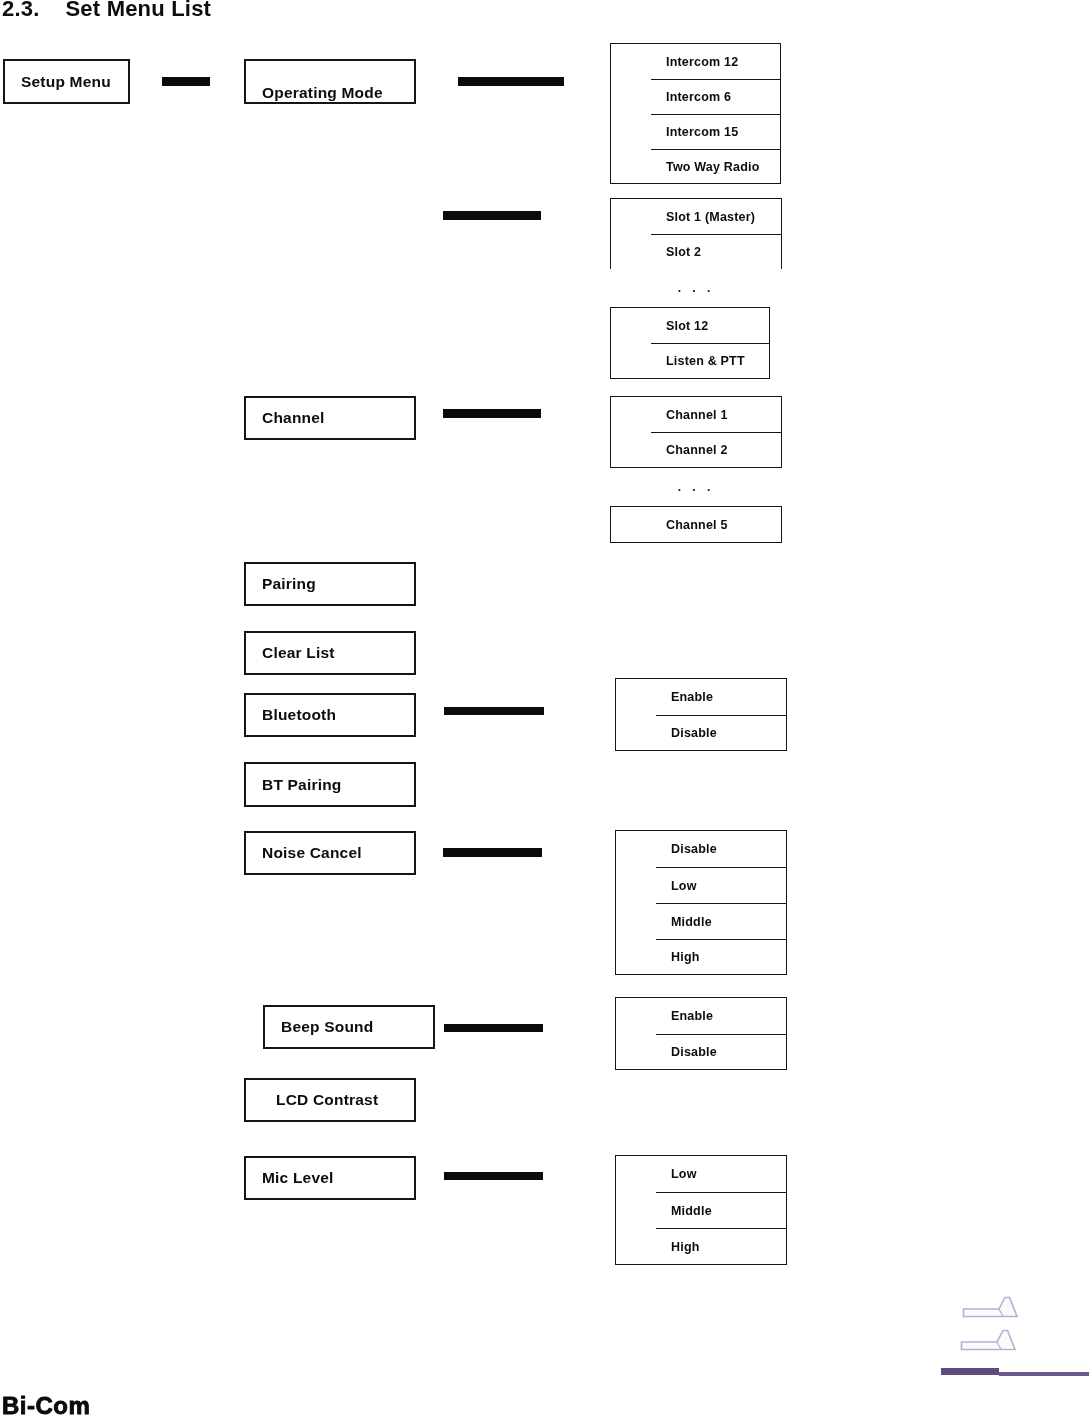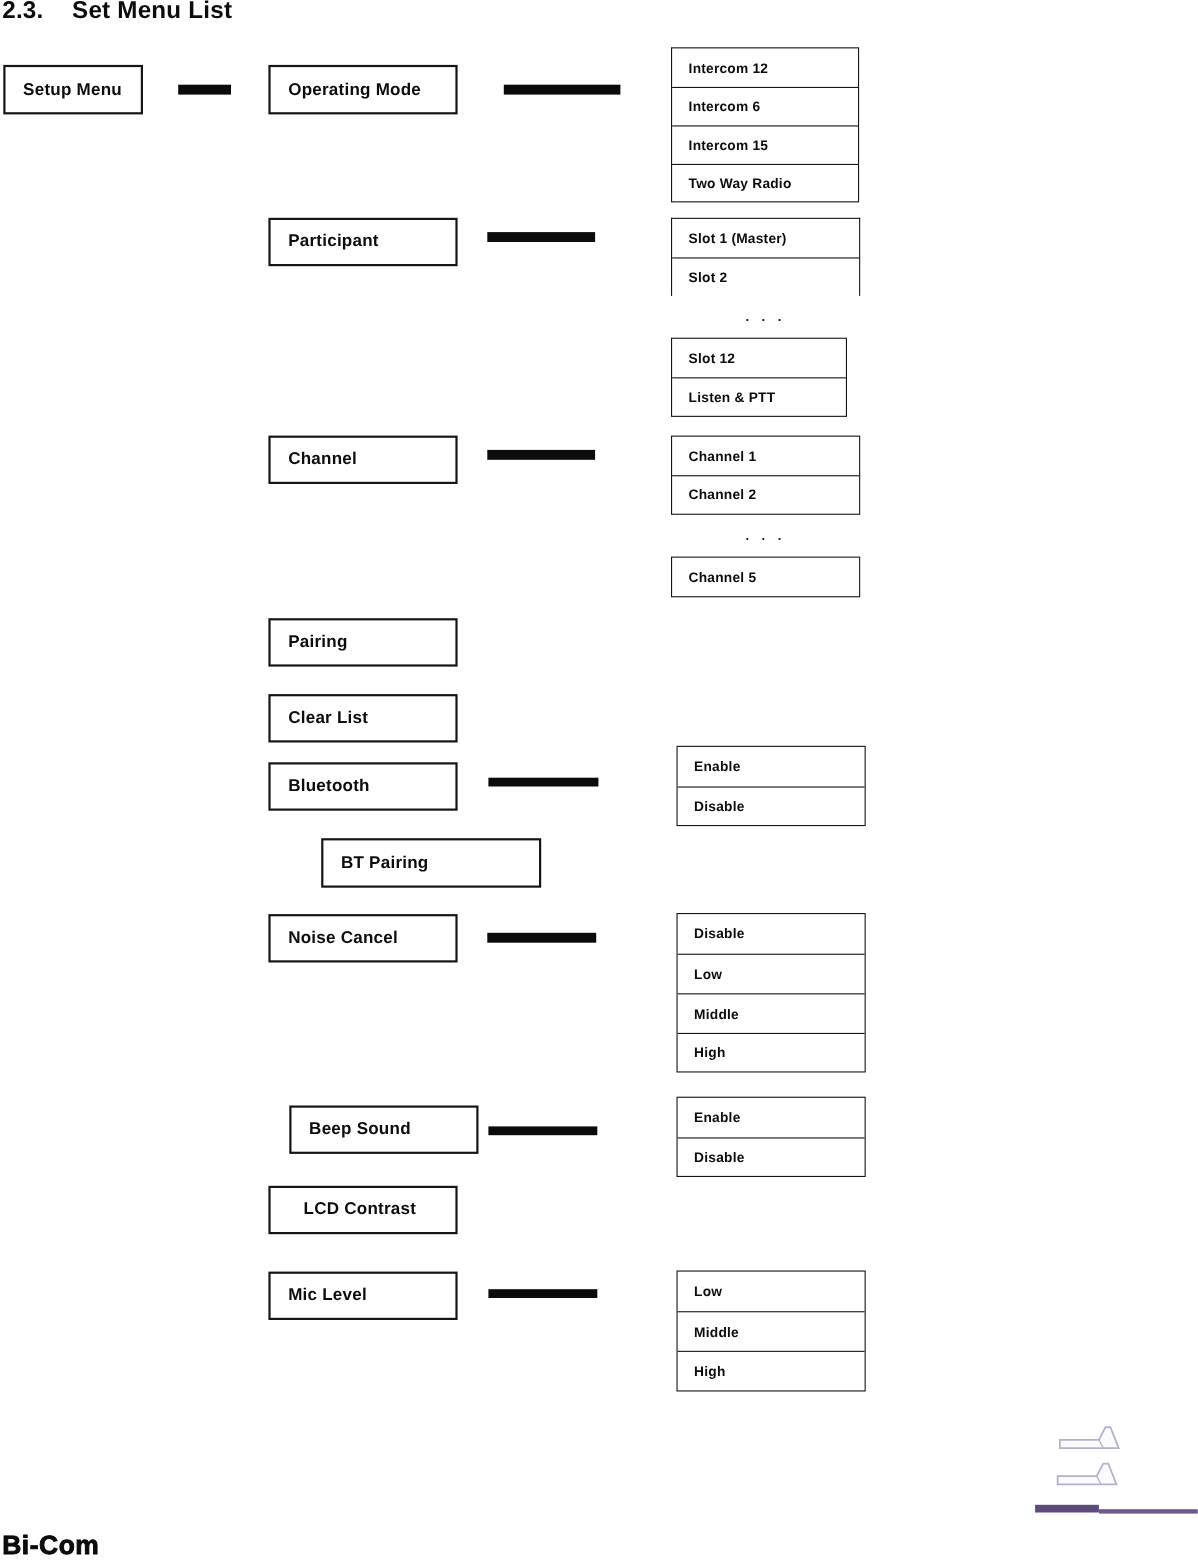--- a/index.html
+++ b/index.html
@@ -24,20 +24,21 @@
     display:flex;align-items:center;
     padding-left:16px;box-sizing:border-box;
     font-size:15.5px;font-weight:bold;letter-spacing:.2px;
     white-space:nowrap;
   }
   .olist{
     position:absolute;
     border:1.5px solid #151515;
     background:#ffffff;
     box-sizing:border-box;
+    padding-left:40px;
   }
   .olist.open-bottom{border-bottom:none;}
   .orow{
     display:flex;align-items:center;
     padding-left:15px;box-sizing:border-box;
     font-size:12.5px;font-weight:bold;letter-spacing:.2px;
     white-space:nowrap;
   }
   .orow + .orow{border-top:1.5px solid #151515;}
   .conn{
@@ -69,39 +70,36 @@
 <div class="page">
 
   <div class="section-title">
     <span class="num">2.3.</span><span>Set Menu List</span>
   </div>
 
   <div class="mbox" style="left:3px;top:59px;width:127px;height:45px;">
     <span>Setup Menu</span>
   </div>
 
-  <div class="mbox" style="left:244px;top:59px;width:172px;height:45px;">
+  <div class="mbox" style="left:244px;top:59px;width:172px;height:45px;align-items:flex-end;">
     <span>Operating Mode</span>
-  </div>
-  <div class="mbox" style="left:244px;top:198px;width:172px;height:44px;">
-    <span>Participant</span>
   </div>
   <div class="mbox" style="left:244px;top:396px;width:172px;height:44px;">
     <span>Channel</span>
   </div>
   <div class="mbox" style="left:244px;top:631px;width:172px;height:44px;">
     <span>Clear List</span>
   </div>
   <div class="mbox" style="left:244px;top:562px;width:172px;height:44px;">
     <span>Pairing</span>
   </div>
   <div class="mbox" style="left:244px;top:693px;width:172px;height:44px;">
     <span>Bluetooth</span>
   </div>
-  <div class="mbox" style="left:244px;top:762px;width:200px;height:45px;margin-left:48px;">
+  <div class="mbox" style="left:244px;top:762px;width:172px;height:45px;">
     <span>BT Pairing</span>
   </div>
   <div class="mbox" style="left:244px;top:831px;width:172px;height:44px;">
     <span>Noise Cancel</span>
   </div>
   <div class="mbox" style="left:244px;top:1005px;width:172px;height:44px;margin-left:19px;">
     <span>Beep Sound</span>
   </div>
   <div class="mbox" style="left:244px;top:1078px;width:172px;height:44px;padding-left:30px;">
     <span>LCD Contrast</span>

